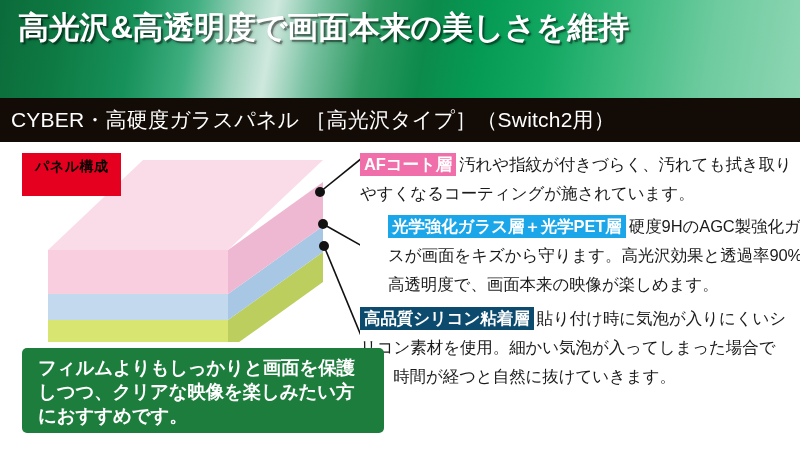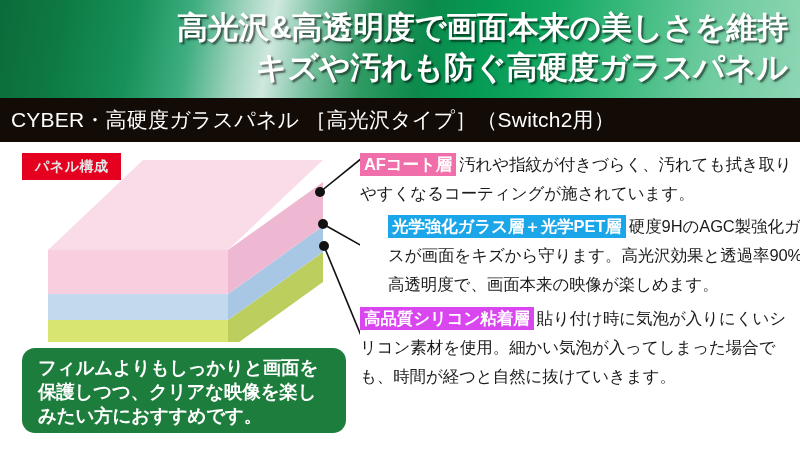--- a/index.html
+++ b/index.html
@@ -39,21 +39,20 @@
         #cfe8de 34%,
         #7cc3a4 39%,
         #2e9a62 46%,
         #0c8a4c 53%,
         #059b55 60%,
         #12a862 68%,
         #3fbb80 78%,
         #6ecb9f 88%,
         #8ed6b4 100%);
     overflow: hidden;
-    text-align: right;
   }
   .header-text-wrap {
     position: absolute;
     left: 18px;
     top: 8px;
     width: 770px;
   }
   .header-line {
     color: #ffffff;
     font-weight: bold;
@@ -95,25 +94,25 @@
     height: 308px;
     background: #ffffff;
   }
 
   
   .panel-badge {
     position: absolute;
     left: 22px;
     top: 11px;
     background: #e60020;
-    color: #e5e5e5;
+    color: #000000;
     font-weight: bold;
     font-size: 14px;
     line-height: 14px;
-    padding: 6px 13px 7px 13px;
+    padding: 6px 13px 23px 13px;
     letter-spacing: 0.5px;
     white-space: nowrap;
     z-index: 5;
   }
 
   
   .diagram {
     position: absolute;
     left: 10px;
     top: 0px;
@@ -149,51 +148,50 @@
     color: #ffffff;
     font-weight: bold;
     font-size: 16.5px;
     padding: 2px 4px 3px 4px;
     margin-right: 3px;
     box-decoration-break: clone;
     -webkit-box-decoration-break: clone;
   }
   .tag-pink  { background: #f06ea9; margin-top: 24px; }
   .tag-blue  { background: #1aa6e8; }
-  .tag-green { background: #d946ef; }
+  .tag-green { background: #0c4a6e; }
 
   
   .rec-box {
     position: absolute;
     left: 22px;
     top: 206px;
-    width: 324px;
+    width: 362px;
     height: 85px;
     background: #1d7d3c;
-    border-radius: 13px;
+    border-radius: 5px;
     box-sizing: border-box;
     padding: 8px 14px 0 16px;
   }
   .rec-text {
     color: #ffffff;
     font-weight: bold;
     font-size: 18.5px;
     line-height: 24px;
     letter-spacing: -0.2px;
   }
 </style>
 </head>
 <body>
 
 <div id="page">
 
   <div class="header-banner">
     <div class="header-text-wrap">
       <div class="header-line">高光沢&amp;高透明度で画面本来の美しさを維持</div>
-      <div class="header-line">キズや汚れも防ぐ高硬度ガラスパネル</div>
     </div>
   </div>
 
   <div class="subtitle-bar">
     <div class="subtitle-text">CYBER・高硬度ガラスパネル ［高光沢タイプ］（Switch2用）</div>
   </div>
 
   <div class="body-area">
 
     <div class="panel-badge">パネル構成</div>

